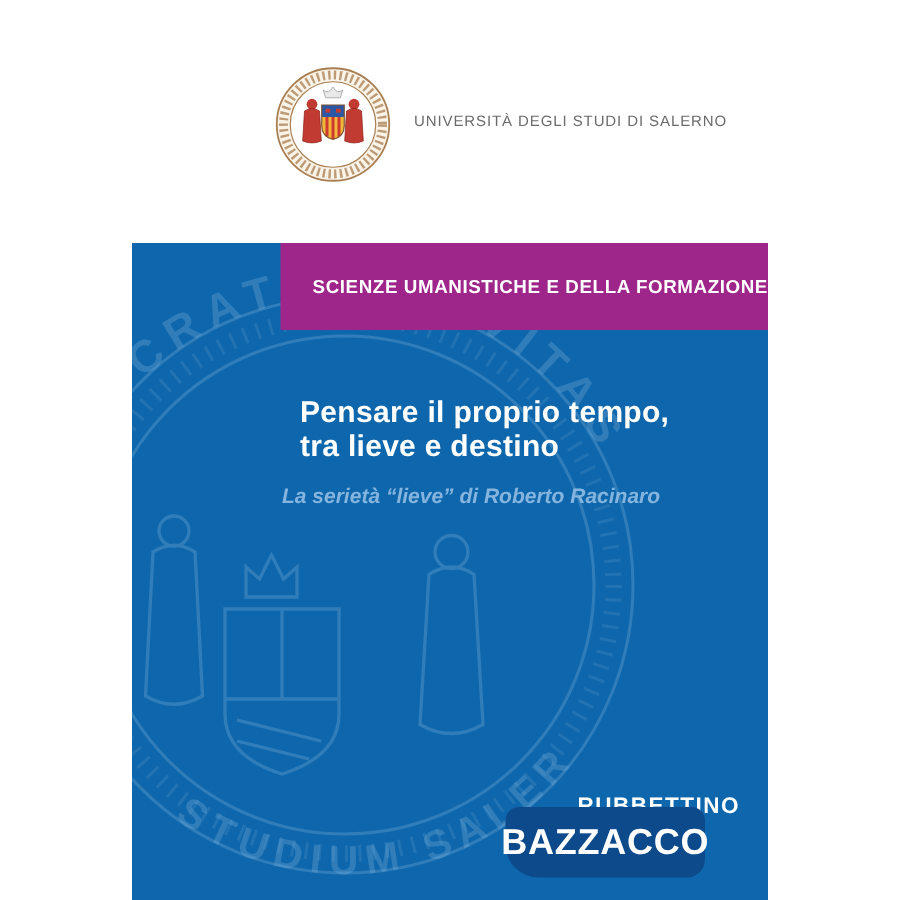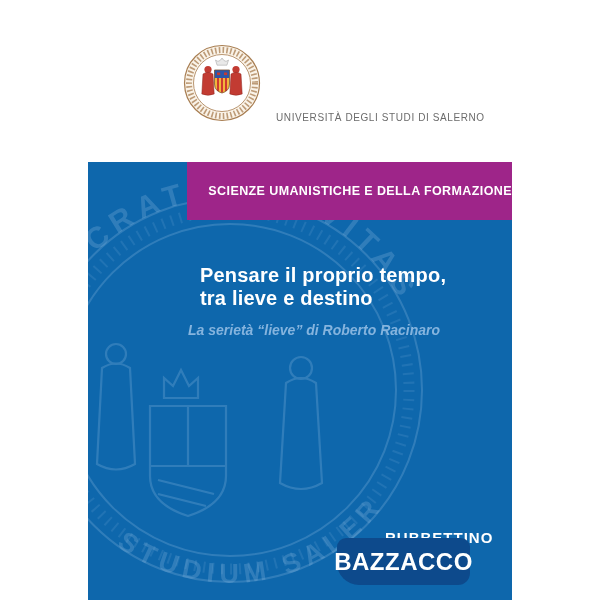--- a/index.html
+++ b/index.html
@@ -9,21 +9,20 @@
     font-family:"Liberation Sans", sans-serif;
   }
   .page{position:absolute;inset:0;}
 
   
   .seal{position:absolute;left:183px;top:44px;width:78px;height:78px;}
   .uni-name{
     position:absolute;left:276px;top:76px;
     font-size:10px;letter-spacing:0.6px;color:#6b6b6b;
     white-space:nowrap;
-    margin-top:36px;
   }
 
   
   .panel{
     position:absolute;left:88px;top:162px;width:424px;height:438px;
     background:var(--panel-blue,#0e67ac);
     overflow:hidden;
   }
   .watermark{position:absolute;left:0;top:0;width:424px;height:438px;}
 

